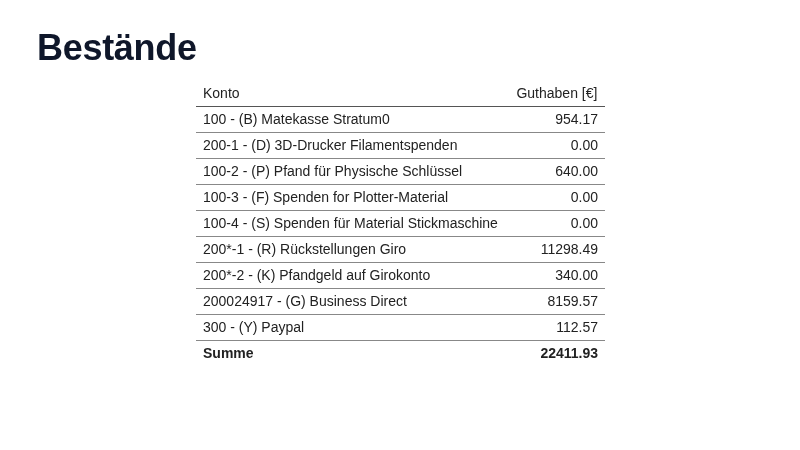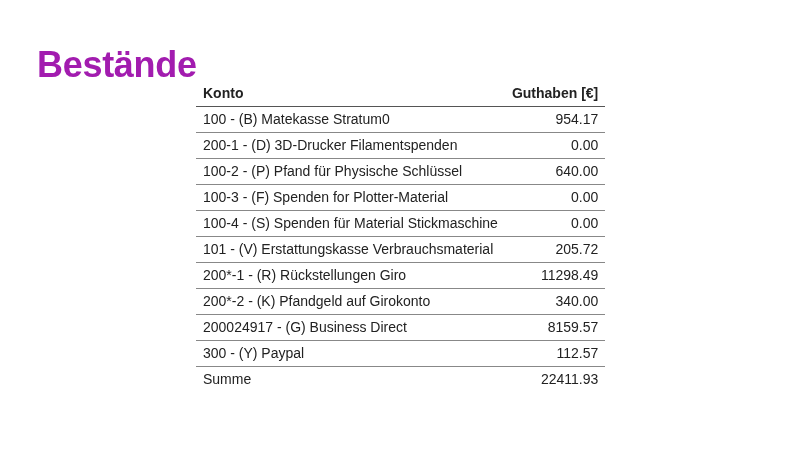--- a/index.html
+++ b/index.html
@@ -4,49 +4,49 @@
 <style>
   html, body { margin: 0; padding: 0; }
   body {
     width: 800px; height: 450px; overflow: hidden;
     background: #ffffff;
     font-family: "Liberation Sans", "DejaVu Sans", sans-serif;
     color: #222222;
     position: relative;
   }
   .title {
-    position: absolute; left: 37px; top: 41px;
+    position: absolute; left: 37px; top: 24px;
     margin: 0;
-    font-size: 36px; font-weight: bold; color: #a21caf;
+    font-size: 36px; font-weight: bold; color: #0f172a;
     letter-spacing: -0.3px;
     line-height: 48px;
   }
   table.balances {
     position: absolute; left: 196px; top: 81px;
     width: 409px;
     border-collapse: collapse;
     font-size: 14px;
   }
   table.balances th, table.balances td {
     padding: 0 7px;
     height: 25px;
     line-height: 25px;
     white-space: nowrap;
   }
   table.balances thead th {
-    font-weight: bold;
+    font-weight: normal;
     text-align: left;
     border-bottom: 1.5px solid #555555;
     height: 25px;
   }
   table.balances thead th.num { text-align: center; }
   table.balances tbody td { border-bottom: 1px solid #888888; }
   table.balances td.num { text-align: right; }
   table.balances tfoot td {
-    font-weight: normal;
+    font-weight: bold;
     border-top: 1px solid #555555;
     margin-top: 44px;
   }
   table.balances tfoot td.num { text-align: right; }
 </style>
 </head>
 <body>
 
 <h1 class="title">Bestände</h1>
 
@@ -72,24 +72,20 @@
     </tr>
     <tr>
       <td>100-3 - (F) Spenden for Plotter-Material</td>
       <td class="num">0.00</td>
     </tr>
     <tr>
       <td>100-4 - (S) Spenden für Material Stickmaschine</td>
       <td class="num">0.00</td>
     </tr>
     <tr>
-      <td>101 - (V) Erstattungskasse Verbrauchsmaterial</td>
-      <td class="num">205.72</td>
-    </tr>
-    <tr>
       <td>200*-1 - (R) Rückstellungen Giro</td>
       <td class="num">11298.49</td>
     </tr>
     <tr>
       <td>200*-2 - (K) Pfandgeld auf Girokonto</td>
       <td class="num">340.00</td>
     </tr>
     <tr>
       <td>200024917 - (G) Business Direct</td>
       <td class="num">8159.57</td>

